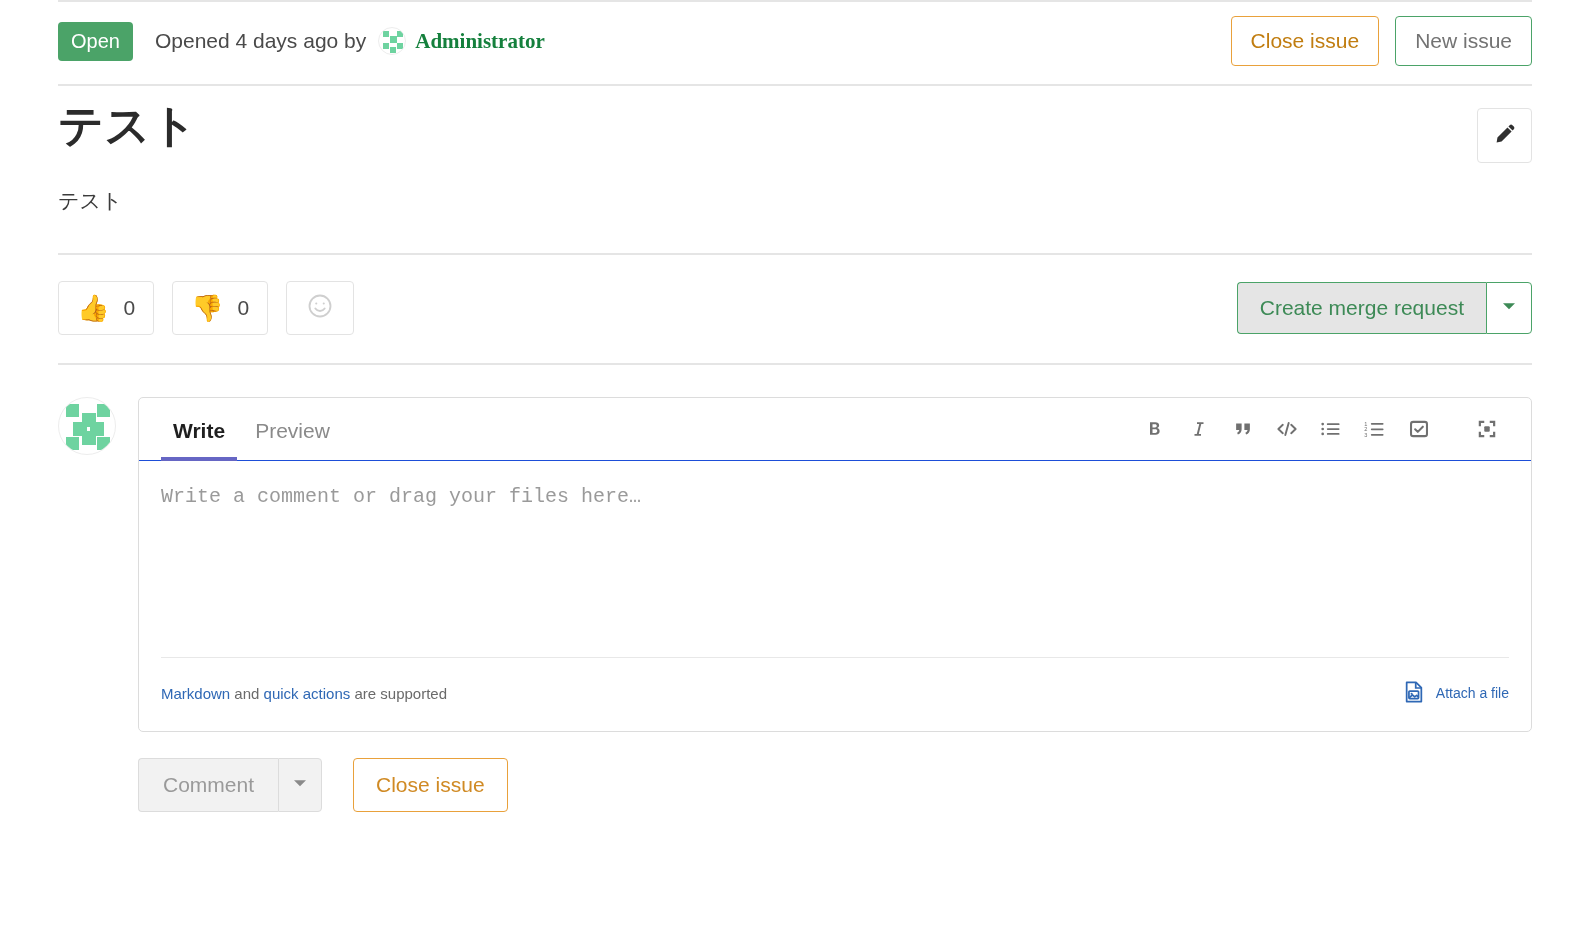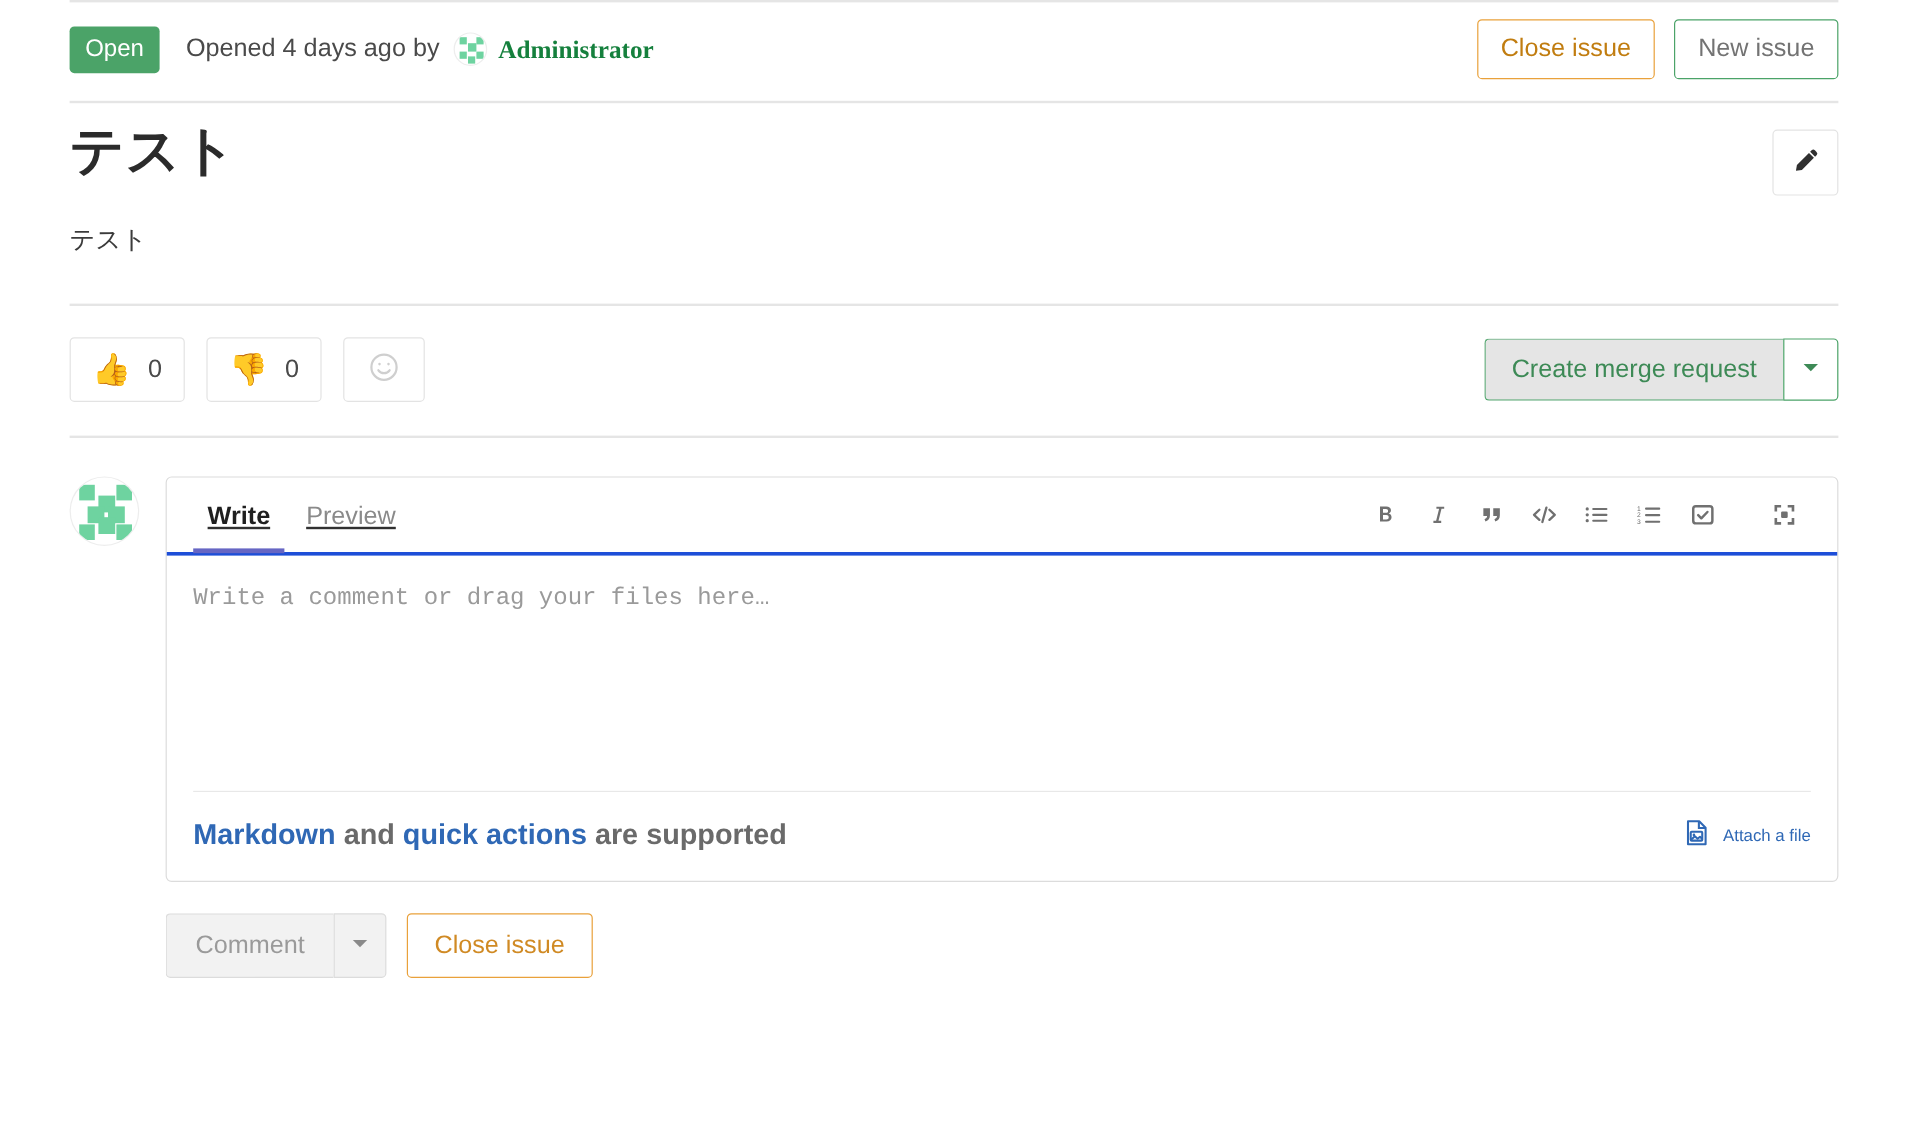--- a/index.html
+++ b/index.html
@@ -213,23 +213,22 @@
     flex: 1;
     border: 1px solid #dcdcdc;
     border-radius: 5px;
     background: #fff;
   }
   .cb-header {
     display: flex;
     align-items: center;
     justify-content: space-between;
     padding: 0 22px;
-    border-bottom: 3px solid #1d4ed8;
+    border-bottom: 1px solid #1d4ed8;
     margin: 0 0 0 0;
-    text-decoration: underline;
   }
   .tabs { display: flex; align-items: flex-end; gap: 6px; }
   .tab {
     font-size: 21px;
     padding: 22px 12px 16px 12px;
     cursor: pointer;
     color: #8a8a8a;
     border-bottom: 4px solid transparent;
     margin-bottom: -1px;
     line-height: 1;
@@ -263,35 +262,35 @@
   }
 
   .cb-footer {
     display: flex;
     align-items: center;
     justify-content: space-between;
     border-top: 1px solid #e8e8e8;
     margin: 0 22px;
     padding: 22px 0 24px 0;
   }
-  .support-text { font-size: 24px; color: #6a6a6a; font-weight: bold; }
+  .support-text { font-size: 15px; color: #6a6a6a; }
   .link { color: #2f68b5; cursor: pointer; }
   .attach {
     display: flex;
     align-items: center;
     gap: 10px;
     color: #2f68b5;
     font-size: 14px;
     cursor: pointer;
   }
 
   .actions-row {
     display: flex;
     align-items: flex-end;
-    gap: 17px;
+    gap: 31px;
     padding: 26px 0 0 0;
     margin-left: 80px;
   }
   .comment-split { display: flex; align-items: stretch; }
   .comment-main {
     background: #f2f2f2;
     border: 1px solid #dcdcdc;
     border-right: none;
     border-radius: 4px 0 0 4px;
     color: #9a9a9a;

